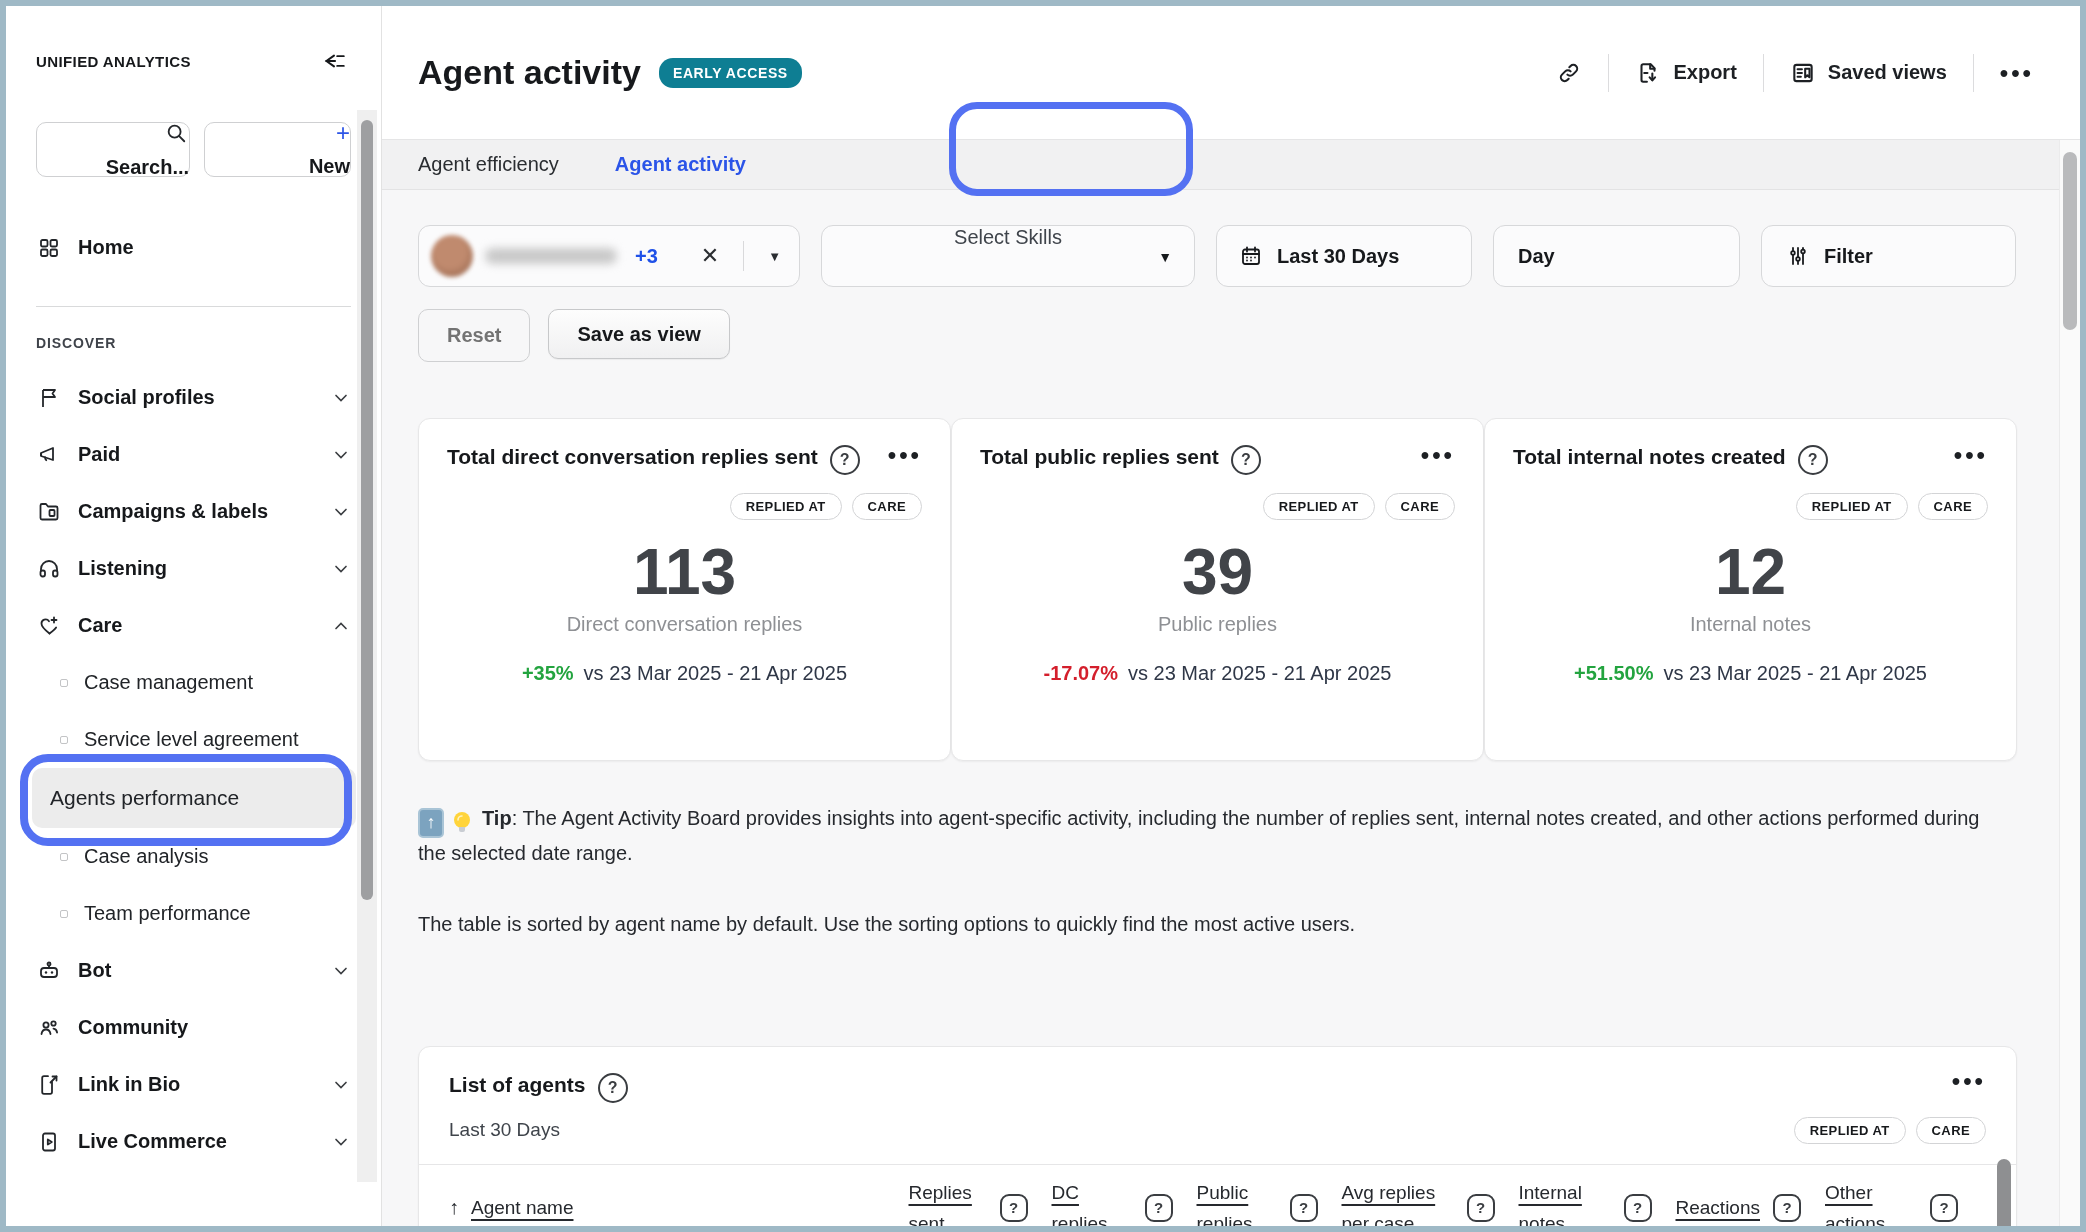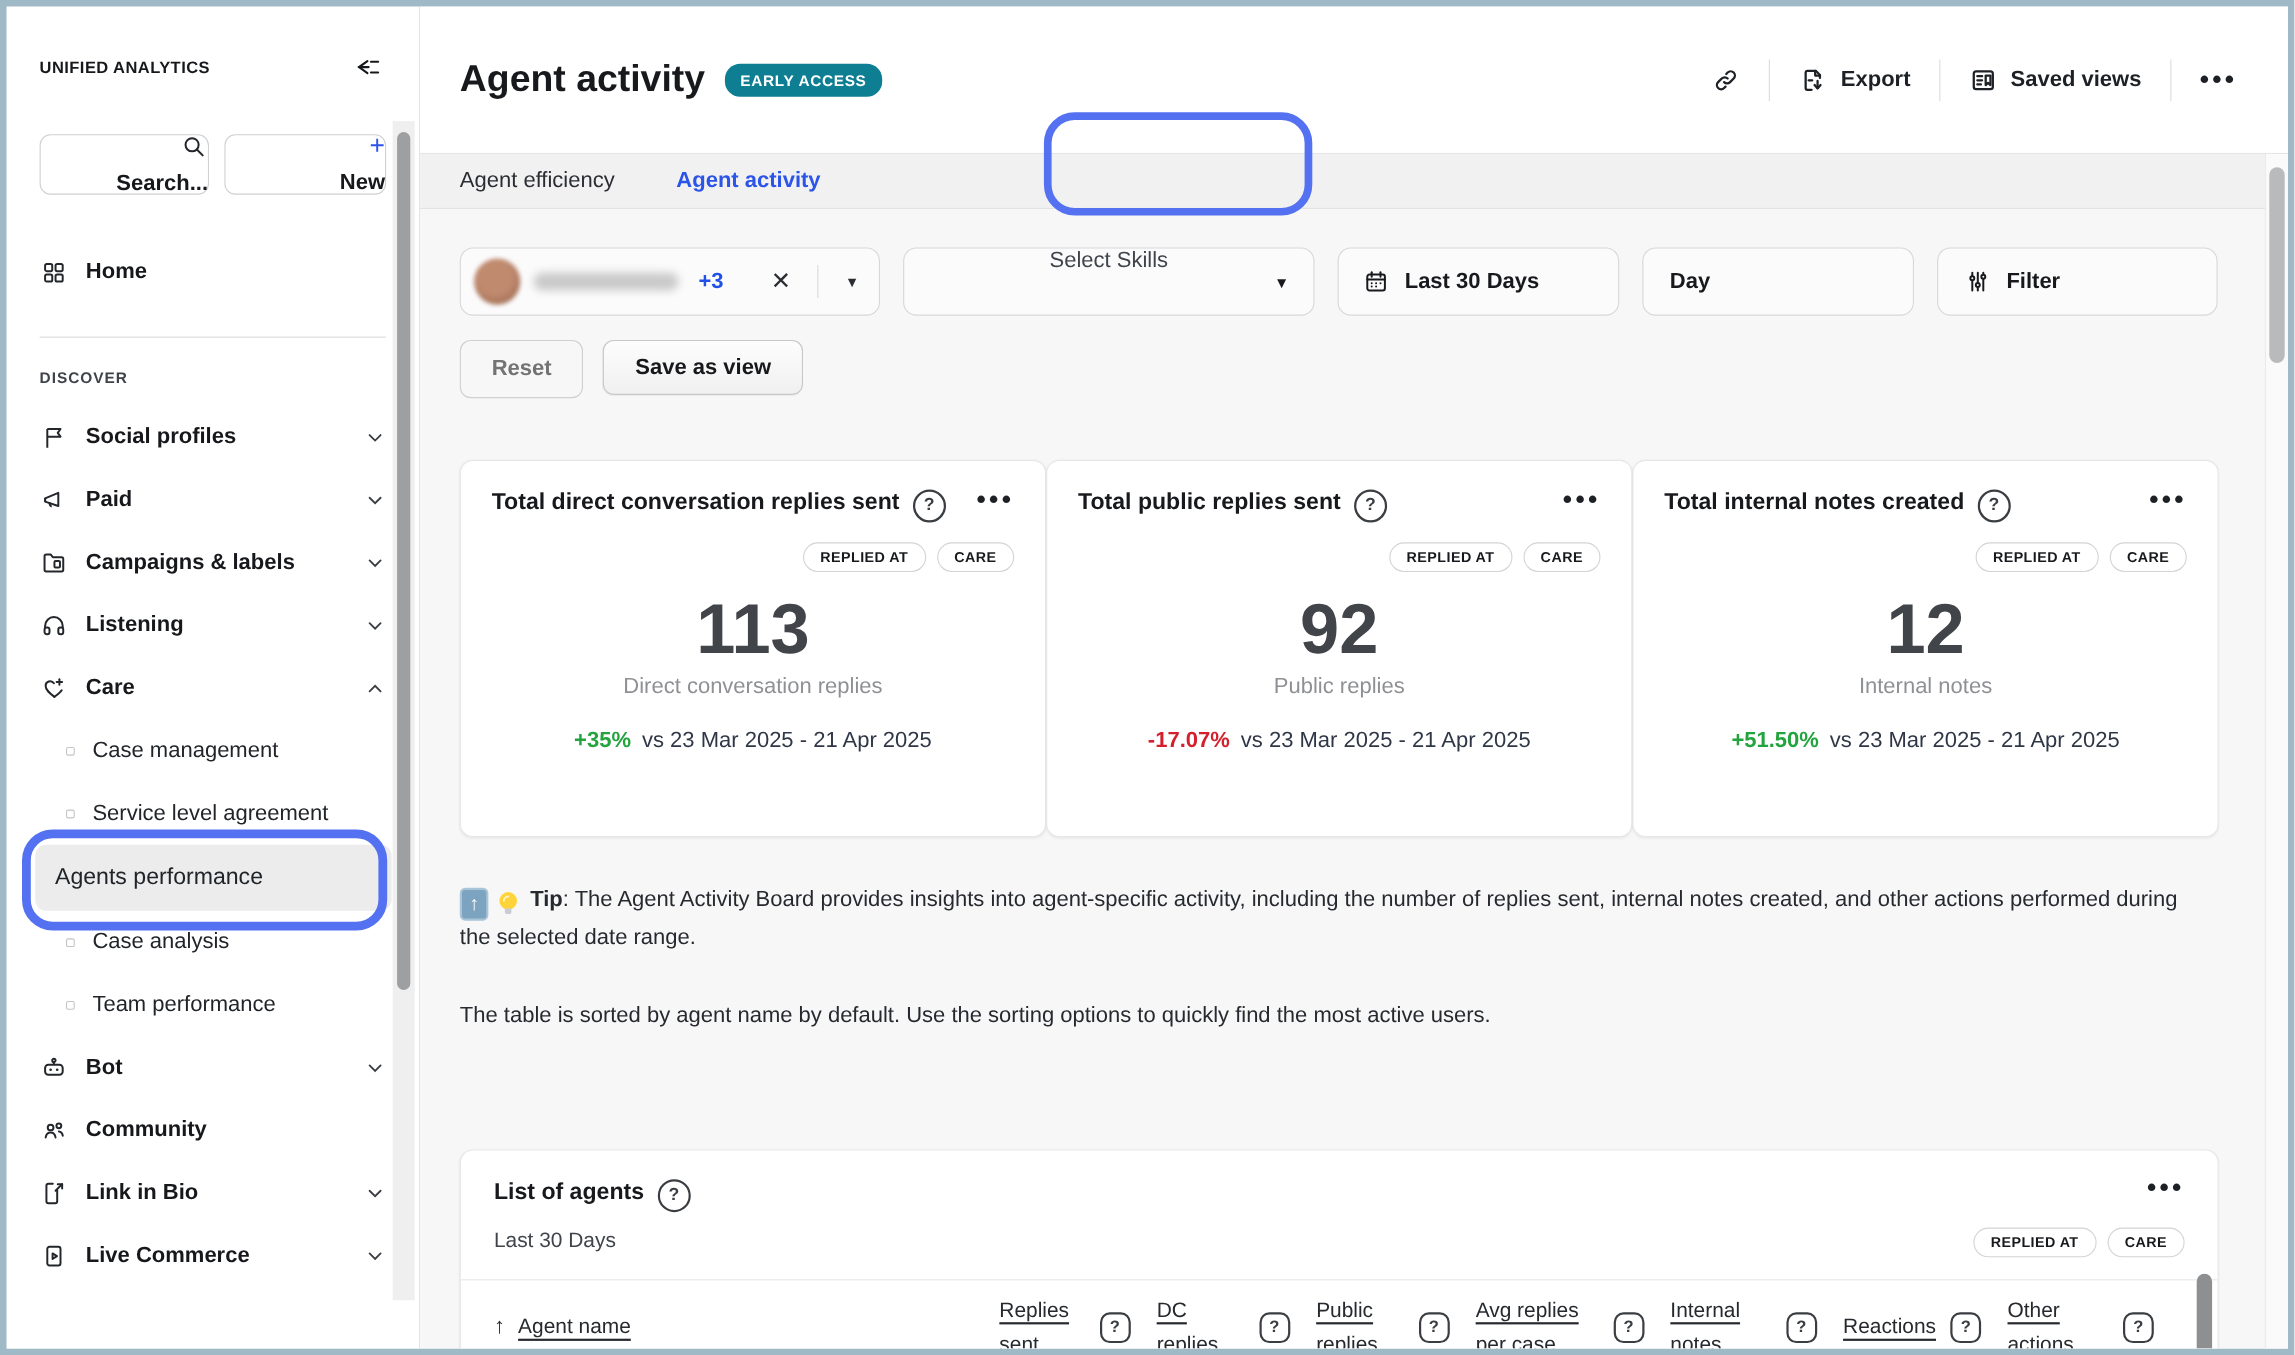--- a/index.html
+++ b/index.html
@@ -462,21 +462,21 @@
           <div class="card-head">
             <span class="card-title">Total public replies sent</span>
             <span class="help-circle">?</span>
             <span class="dots">•••</span>
           </div>
           <div class="tag-row">
             <span class="tag">REPLIED AT</span>
             <span class="tag">CARE</span>
           </div>
           <div class="metric-center">
-            <div class="big-num">92</div>
+            <div class="big-num">39</div>
             <div class="metric-caption">Public replies</div>
             <div class="delta-row">
               <span class="delta neg">-17.07%</span>
               <span class="compare">vs 23 Mar 2025 - 21 Apr 2025</span>
             </div>
           </div>
         </div>
 
         <div class="card">
           <div class="card-head">

